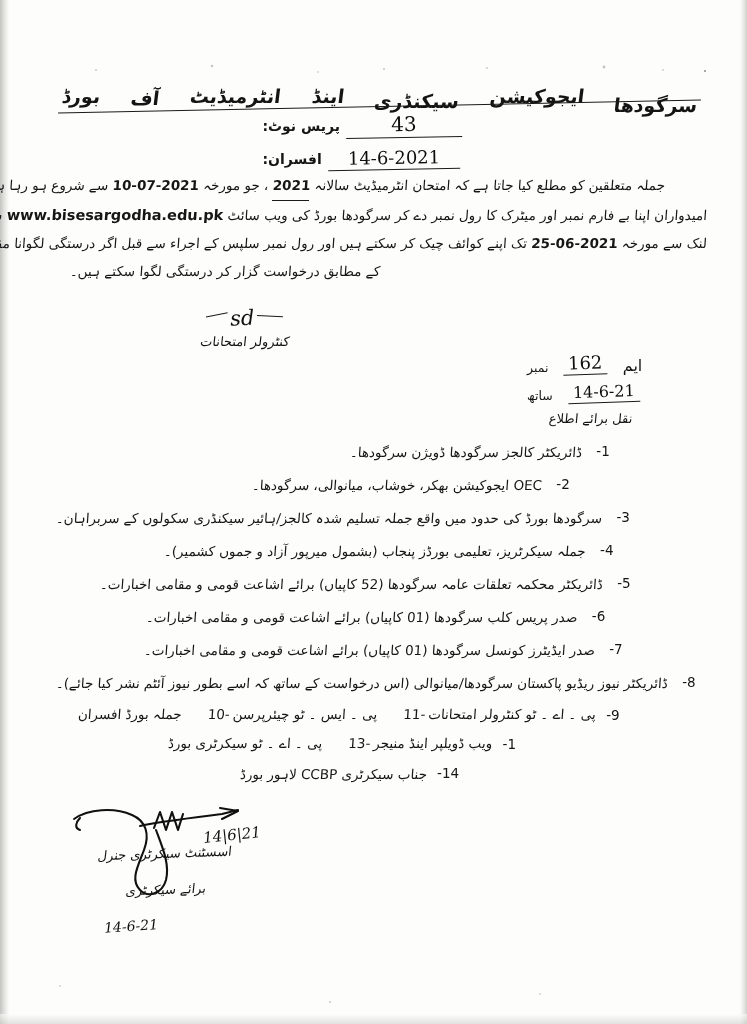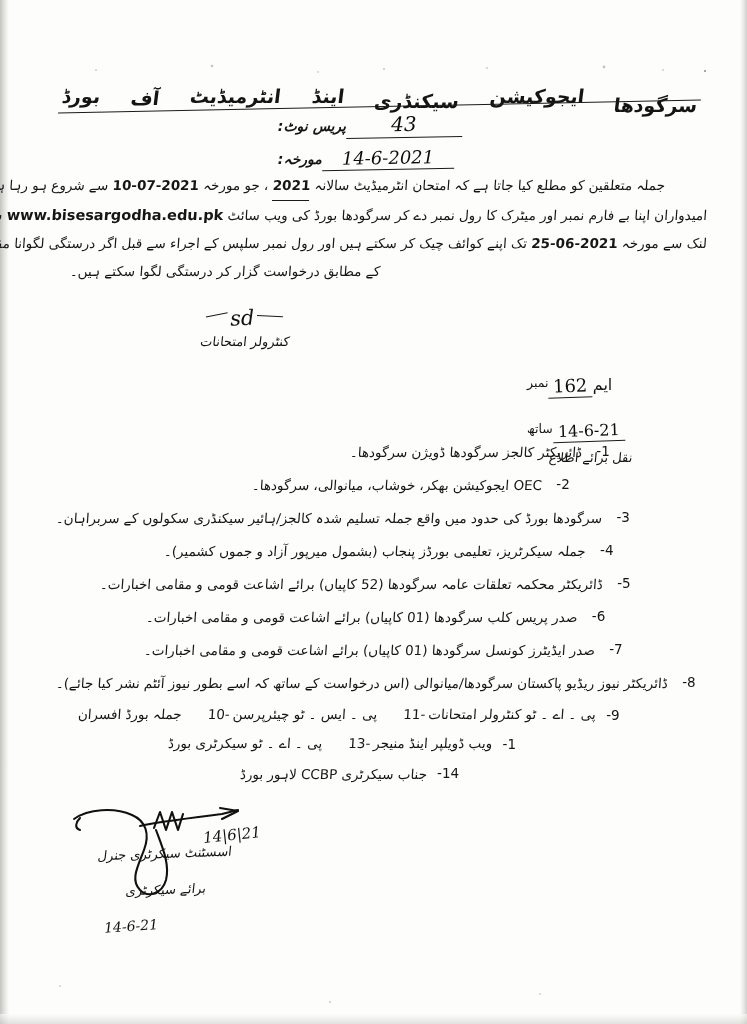--- a/index.html
+++ b/index.html
@@ -104,22 +104,22 @@
   .field-block {
     position: absolute;
     top: 112px;
     right: 285px;
     text-align: left;
   }
   .field-row {
     display: flex;
     flex-direction: row-reverse;
     align-items: baseline;
+    gap: 6px;
     margin-bottom: 9px;
-    font-style: italic;
   }
   .field-label {
     font-size: 14px;
     font-weight: 600;
     color: #151515;
     white-space: nowrap;
   }
   .field-value {
     font-family: "DejaVu Serif", "Liberation Serif", serif;
     font-size: 20px;
@@ -223,25 +223,24 @@
     position: absolute;
     top: 352px;
     right: 40px;
     width: 180px;
     direction: rtl;
     text-align: left;
   }
   .ref-row {
     display: flex;
     flex-direction: row-reverse;
-    align-items: flex-start;
+    align-items: flex-end;
     justify-content: flex-start;
-    gap: 0;
+    gap: 15px;
     margin-bottom: 7px;
-    margin-top: 23px;
   }
   .ref-label { font-size: 12.5px; color: #161616; white-space: nowrap; }
   .ref-value {
     font-family: "DejaVu Serif", "Liberation Serif", serif;
     font-size: 18px;
     color: #0e0e0e;
     border-bottom: 1.4px solid #1a1a1a;
     padding: 0 5px 1px 5px;
     transform: rotate(-2deg);
     display: inline-block;
@@ -404,21 +403,21 @@
     </div>
     <div class="masthead-rule"></div>
   </div>
 
   <div class="field-block">
     <div class="field-row">
       <span class="field-label urdu">پریس نوٹ:</span>
       <span class="field-value">43</span>
     </div>
     <div class="field-row">
-      <span class="field-label urdu">مورخہ:</span>
+      <span class="field-label urdu">افسران:</span>
       <span class="field-value date">14-6-2021</span>
     </div>
   </div>
 
   <div class="body-block">
     <div class="body-line l1 urdu">
       <span>جملہ متعلقین کو مطلع کیا جاتا ہے کہ امتحان انٹرمیڈیٹ سالانہ</span>
       <span class="lat em-num">2021</span>
       <span>، جو مورخہ</span>
       <span class="lat">10-07-2021</span>

